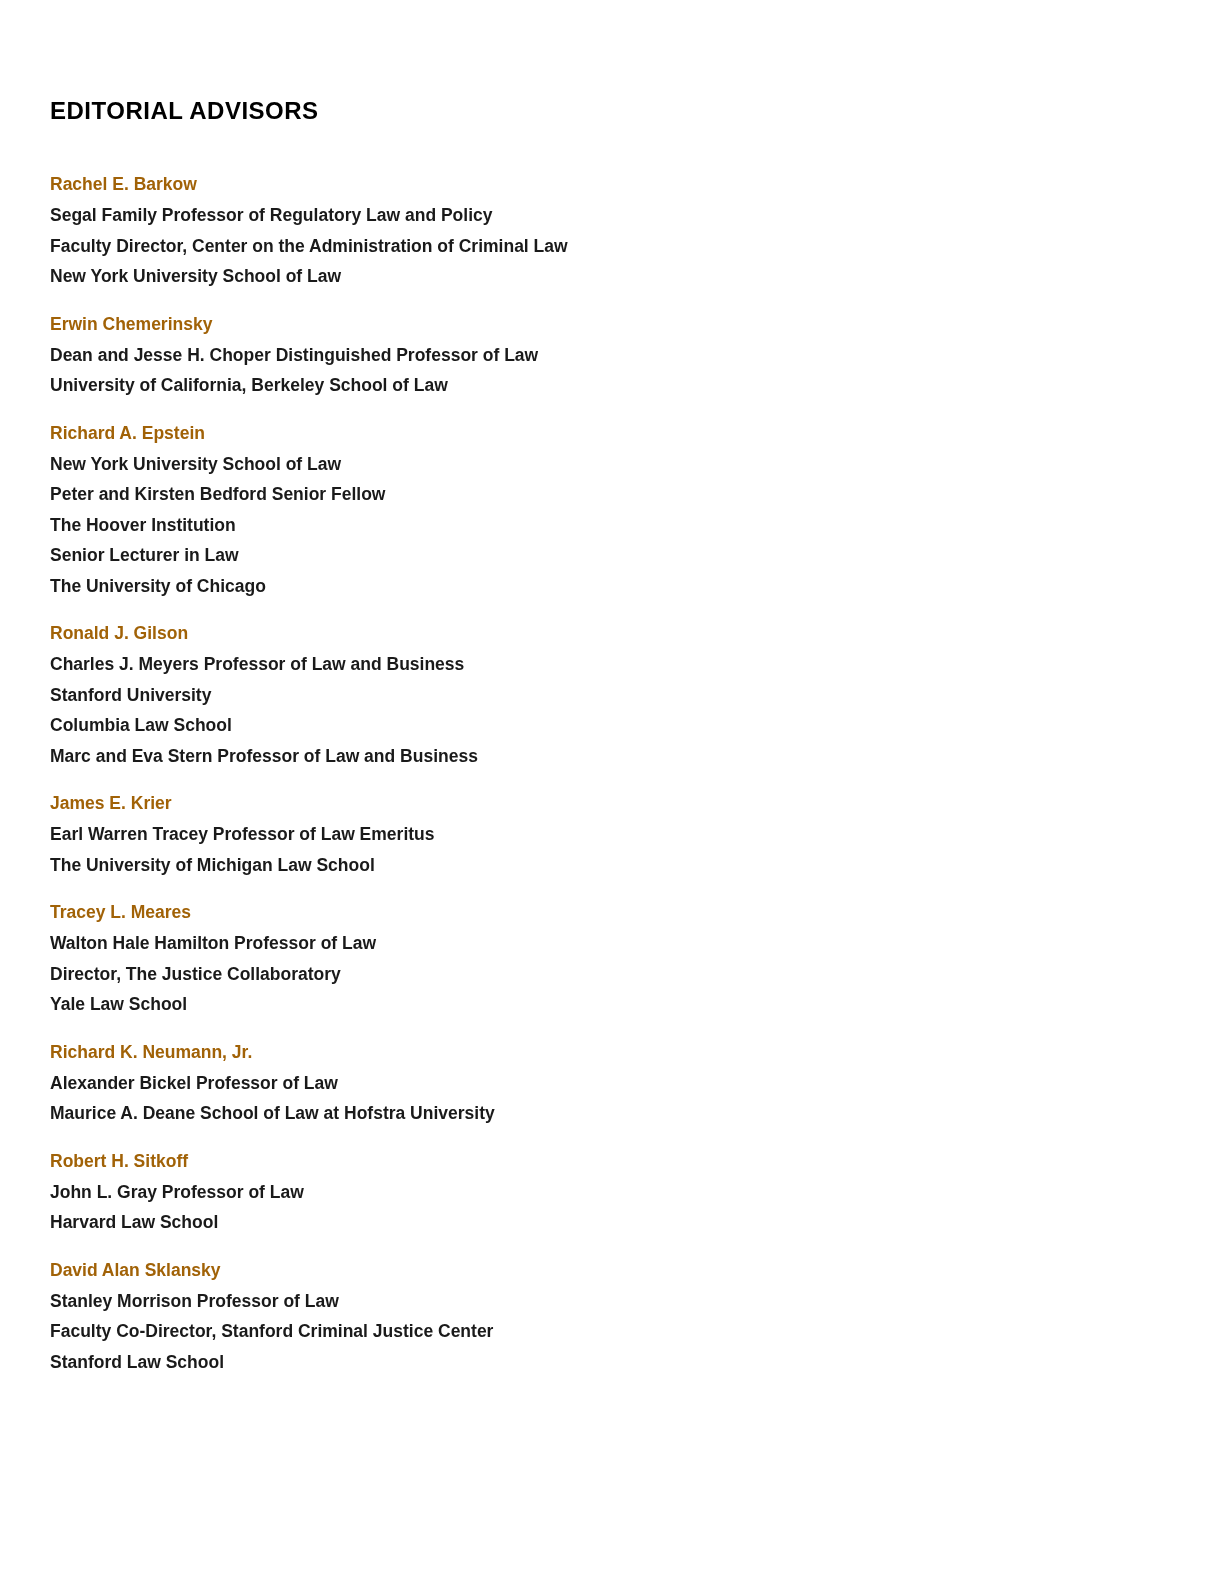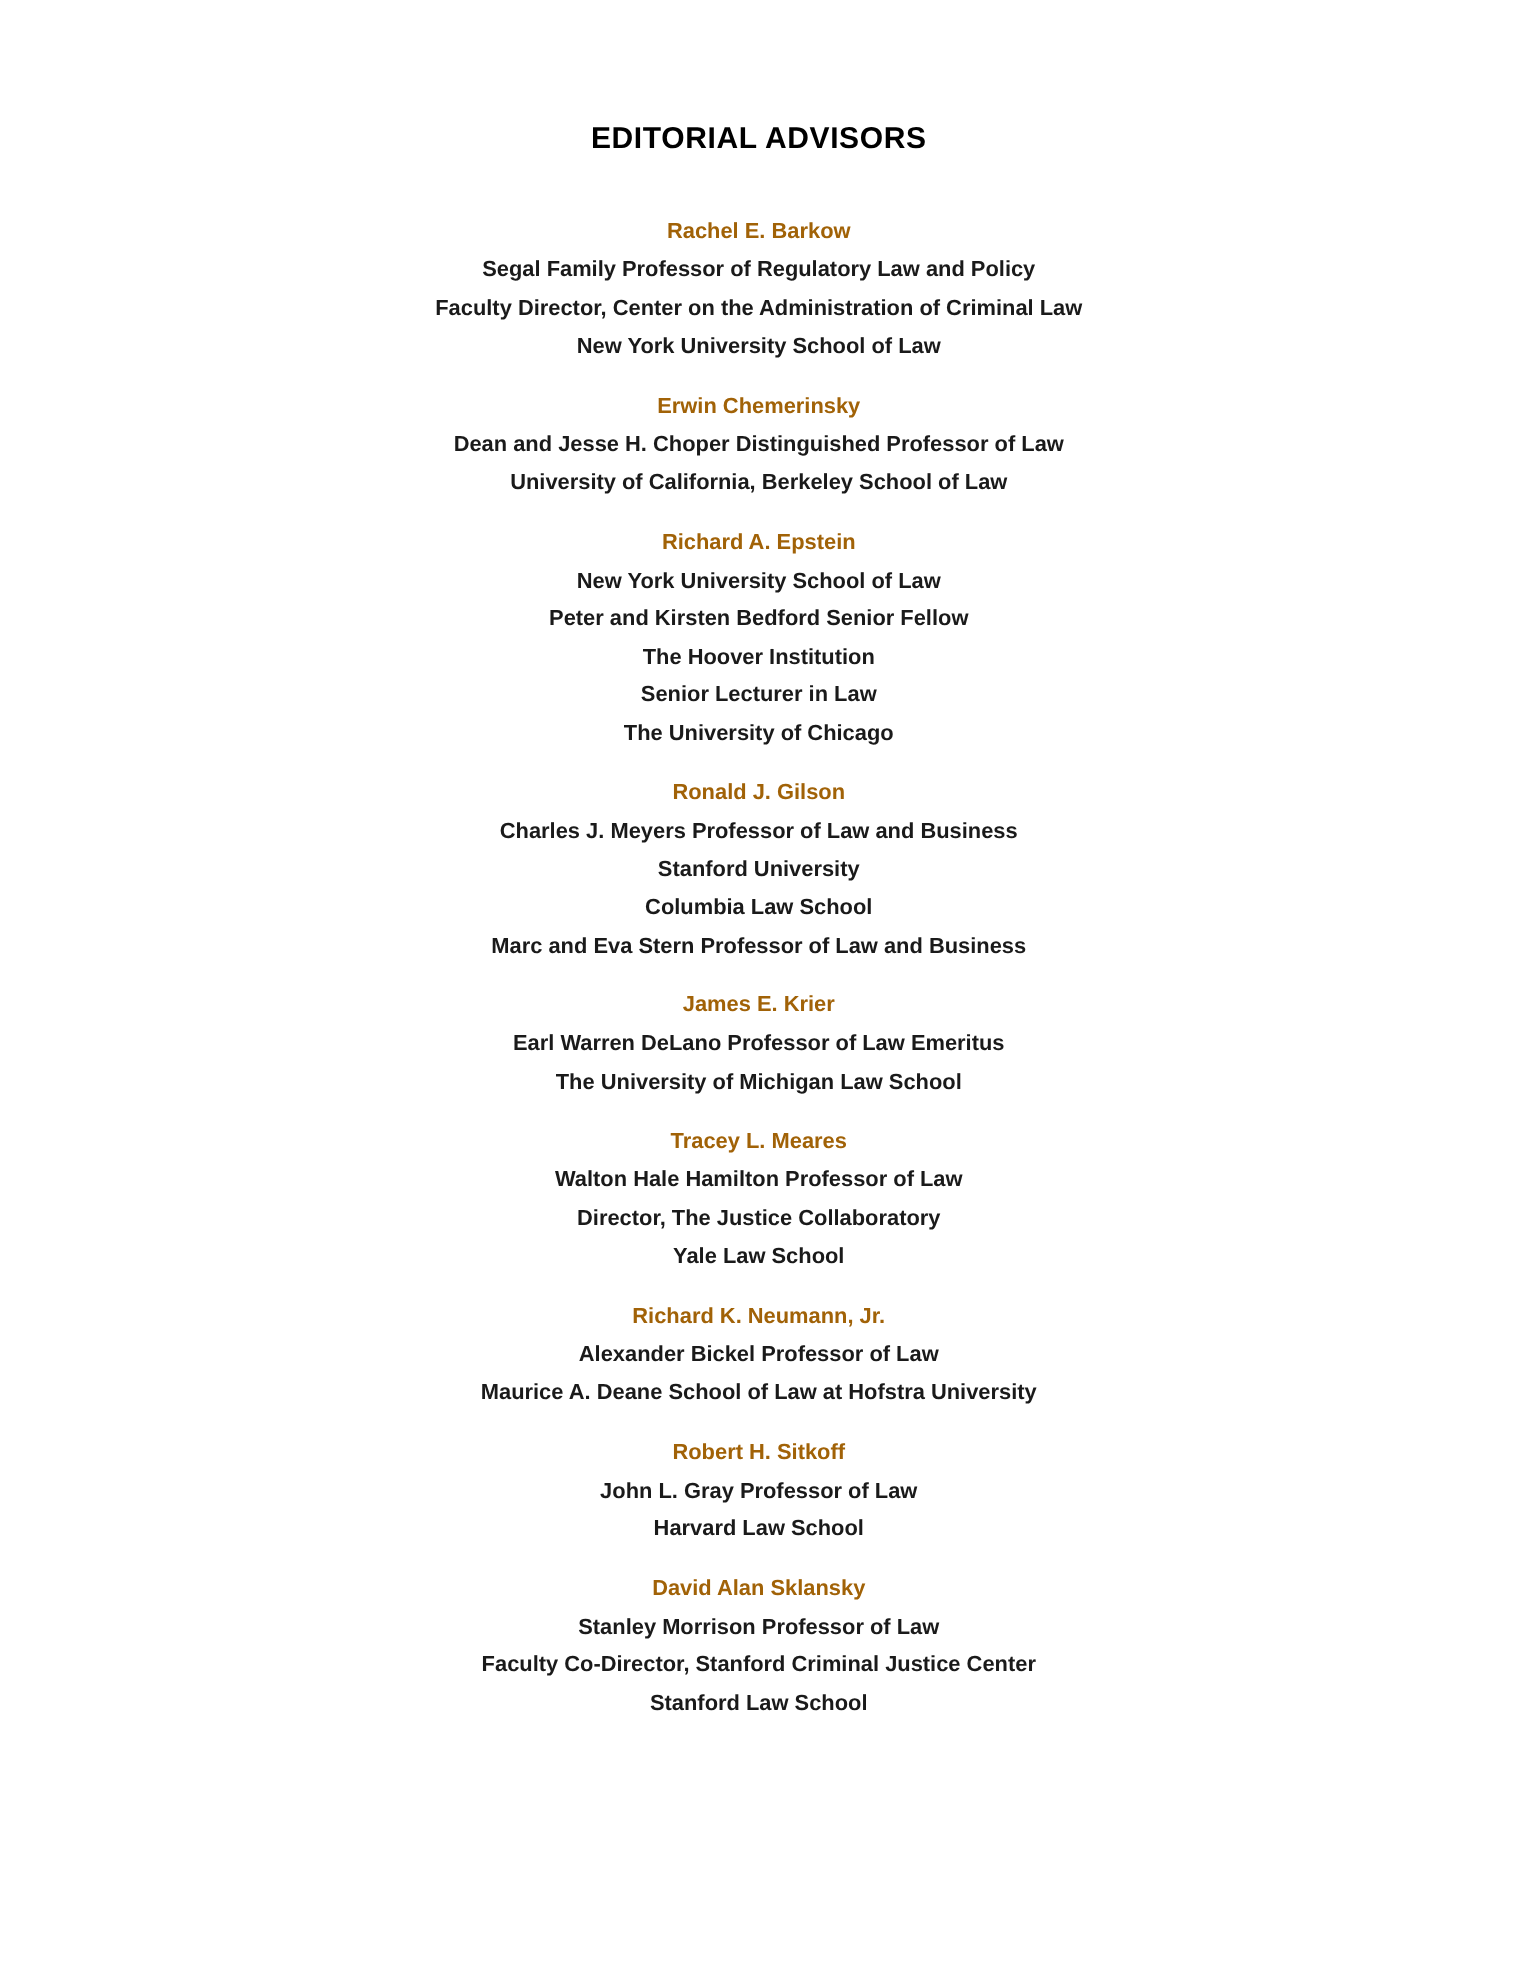--- a/index.html
+++ b/index.html
@@ -1,15 +1,15 @@
 <!DOCTYPE html>
 <html><head>
 <meta charset="utf-8">
 <style>
-  * { margin: 0; padding: 0; box-sizing: border-box; text-align: center; }
+  * { margin: 0; padding: 0; box-sizing: border-box; }
 
   html, body {
     background: #ffffff;
   }
 
   body {
     width: 1224px;
     height: 1584px;
     font-family: "Liberation Sans", sans-serif;
     color: #111111;
@@ -88,21 +88,21 @@
           <div class="advisor-line">Charles J. Meyers Professor of Law and Business</div>
           <div class="advisor-line">Stanford University</div>
           <div class="advisor-line">Columbia Law School</div>
           <div class="advisor-line">Marc and Eva Stern Professor of Law and Business</div>
         </div>
   </div>
 
   <div class="advisor-entry">
     <div class="advisor-name">James E. Krier</div>
     <div>
-          <div class="advisor-line">Earl Warren DeLano Professor of Law Emeritus</div>
+          <div class="advisor-line">Earl Warren Tracey Professor of Law Emeritus</div>
           <div class="advisor-line">The University of Michigan Law School</div>
         </div>
   </div>
 
   <div class="advisor-entry">
     <div class="advisor-name">Tracey L. Meares</div>
     <div>
           <div class="advisor-line">Walton Hale Hamilton Professor of Law</div>
           <div class="advisor-line">Director, The Justice Collaboratory</div>
           <div class="advisor-line">Yale Law School</div>

